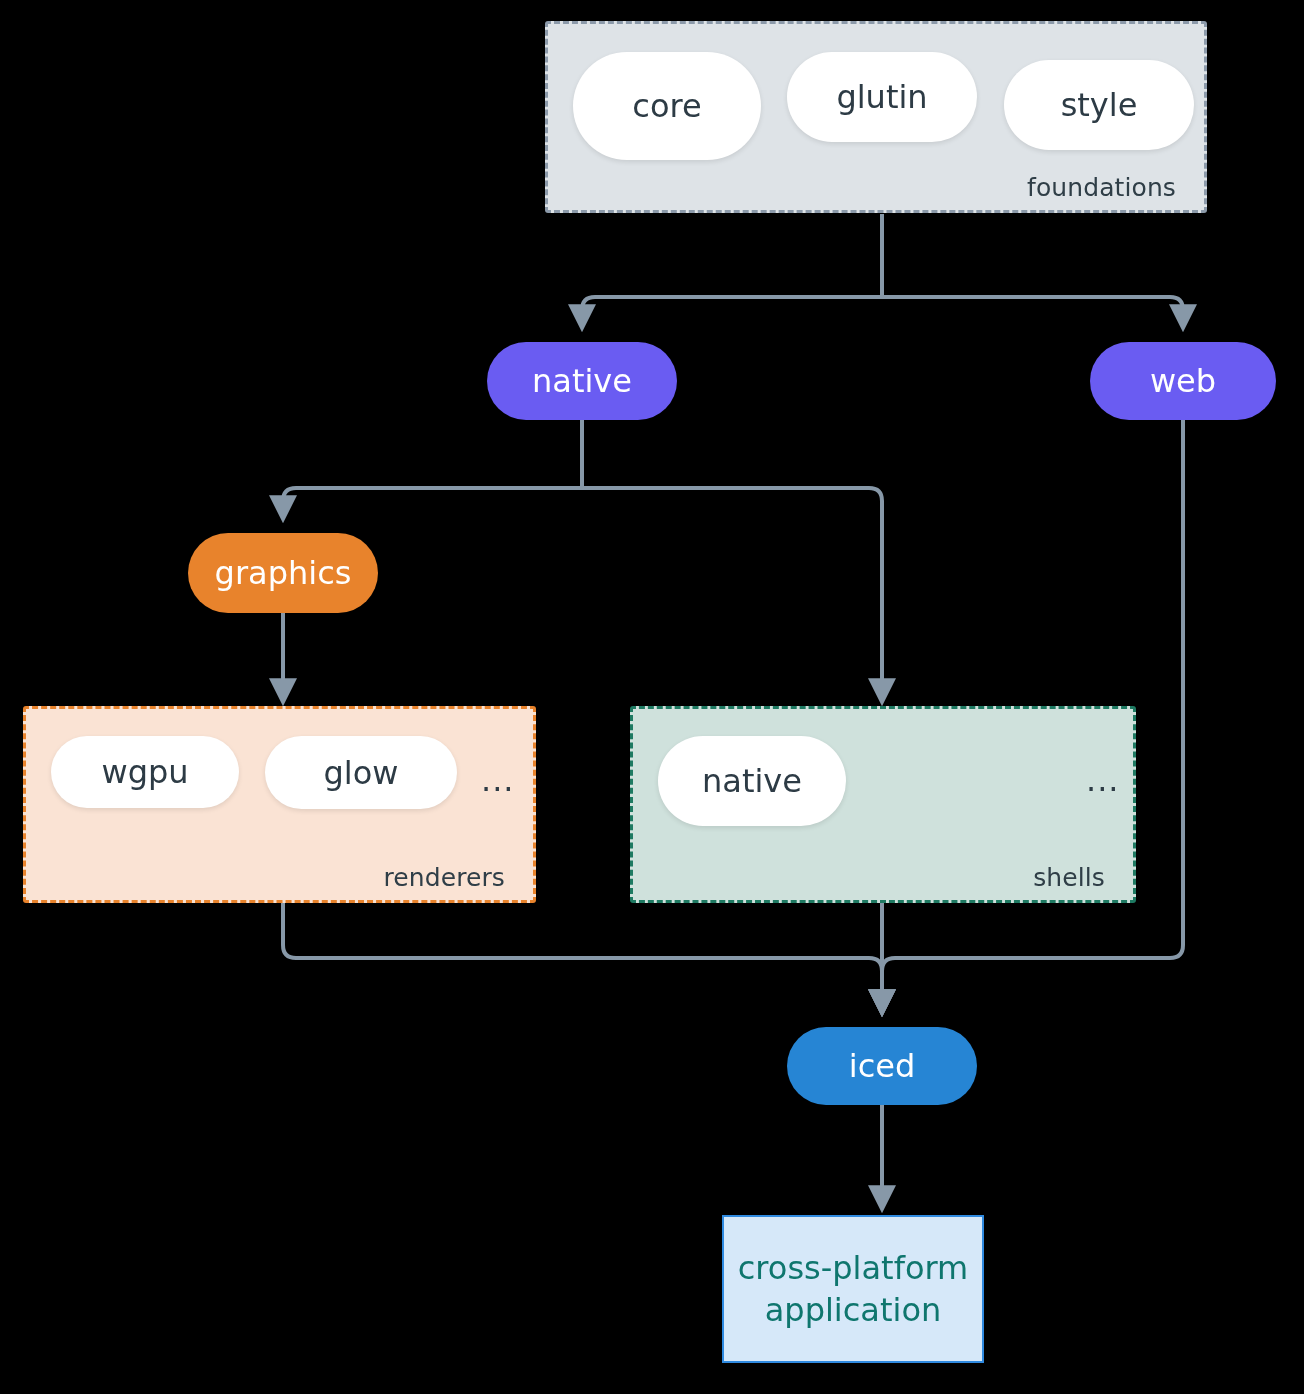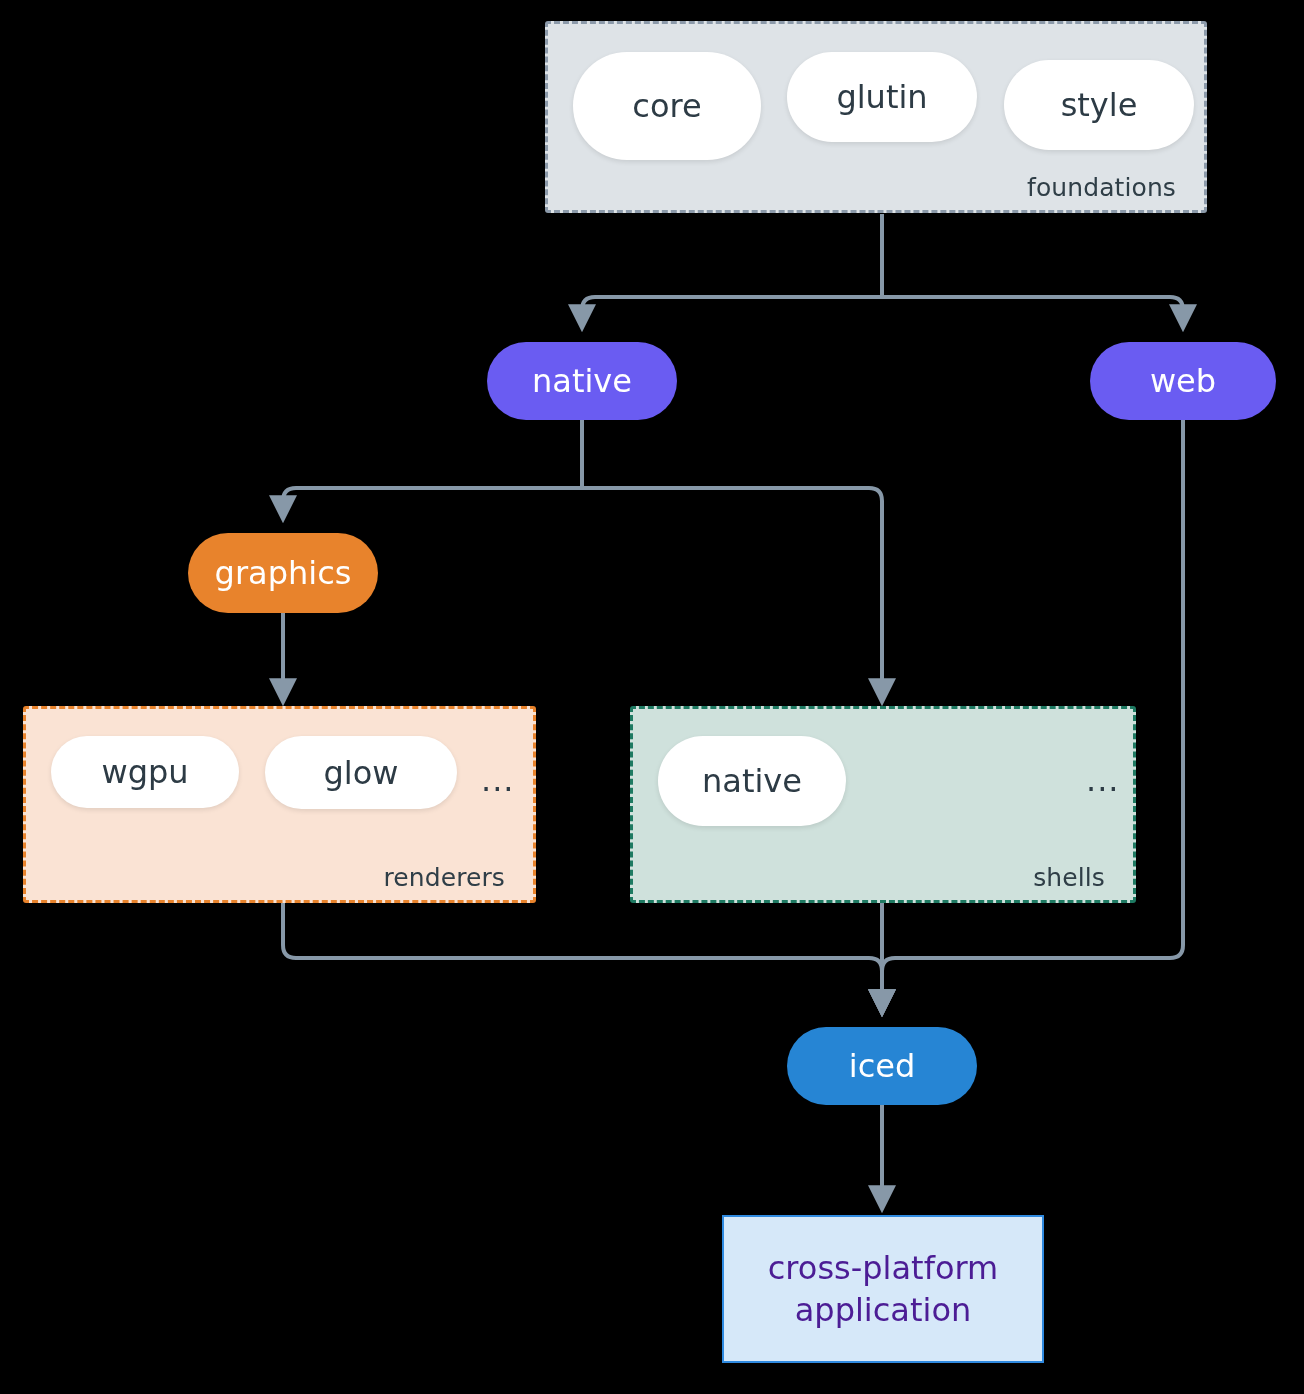--- a/index.html
+++ b/index.html
@@ -107,29 +107,29 @@
     margin-top: 8px;
   }
   #node-native   { left: 487px;  top: 334px;  width: 190px; height: 78px; background: #6a5cf2; }
   #node-web      { left: 1090px; top: 334px;  width: 186px; height: 78px; background: #6a5cf2; }
   #node-graphics { left: 188px;  top: 525px;  width: 190px; height: 80px; background: #e8832c; }
   #node-iced     { left: 787px;  top: 1019px; width: 190px; height: 78px; background: #2685d4; }
 
   
   #node-app {
     position: absolute;
-    left: 722px; top: 1215px; width: 322px; height: 148px;
+    left: 722px; top: 1215px; width: 262px; height: 148px;
     box-sizing: border-box;
     background: #d6e8f9;
     border: 2px solid #2f8ae0;
     display: flex;
     flex-direction: column;
     align-items: center;
     justify-content: center;
-    color: #4c1d95;
+    color: #0f766e;
     font-size: 32px;
     line-height: 1.32;
     text-align: center;
   }
 </style>
 </head>
 <body>
 
 <div id="stage">
 

